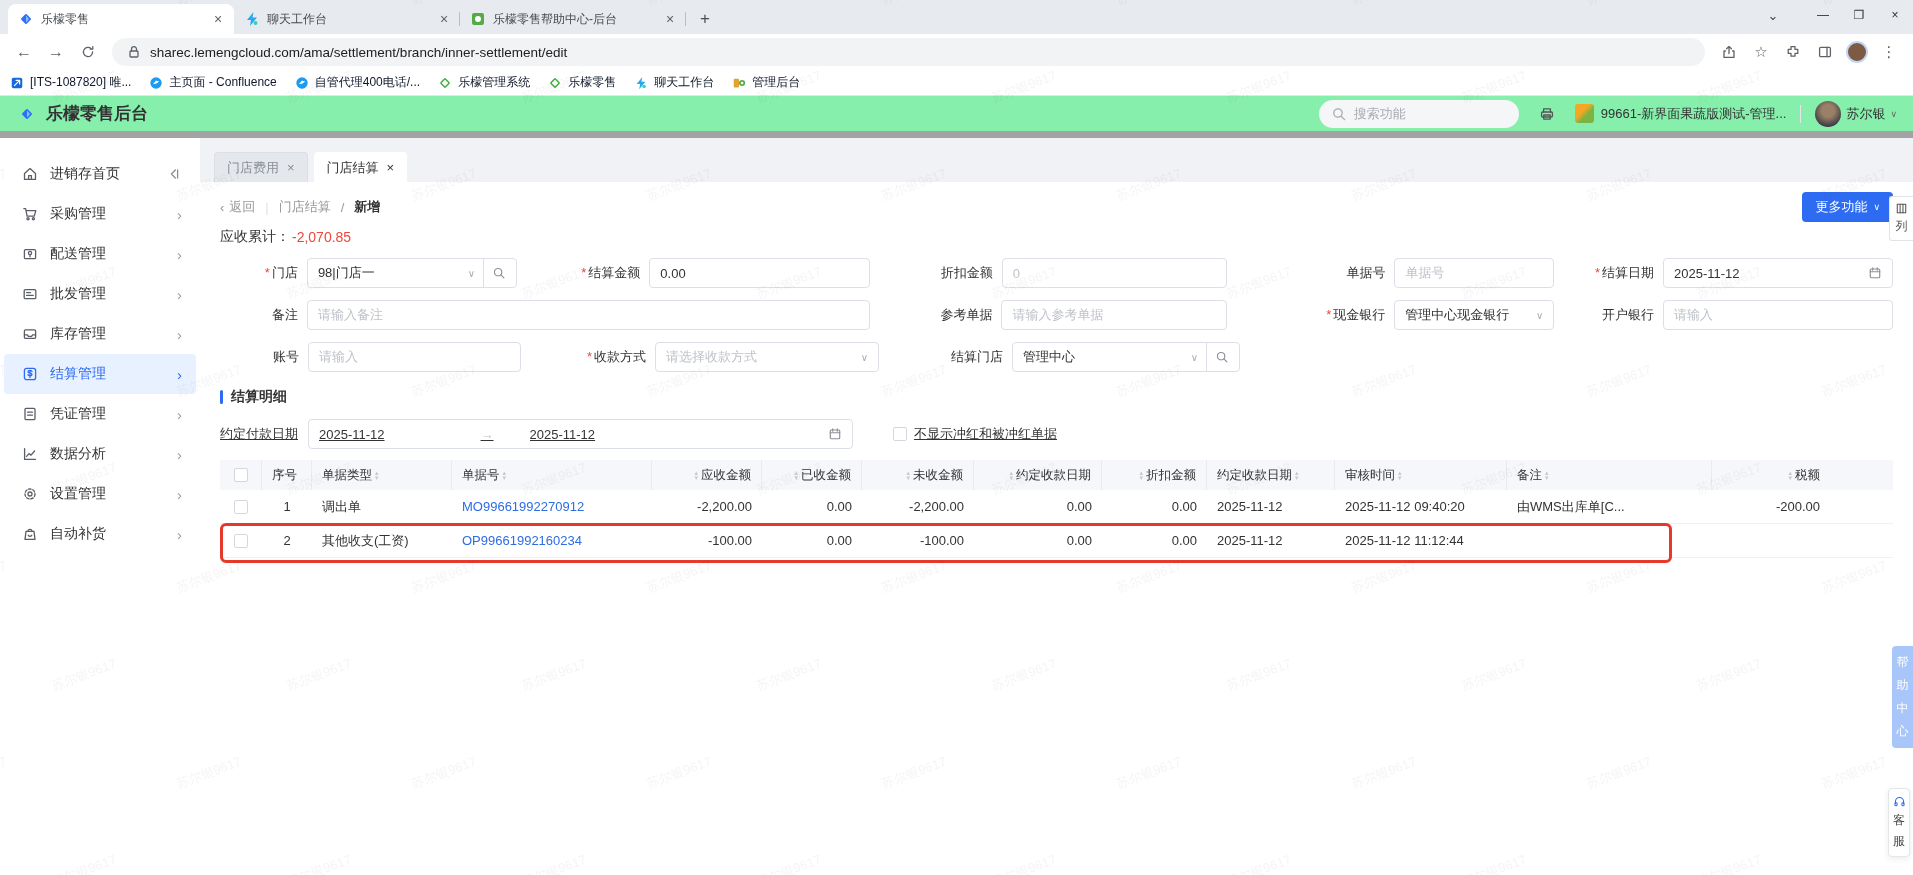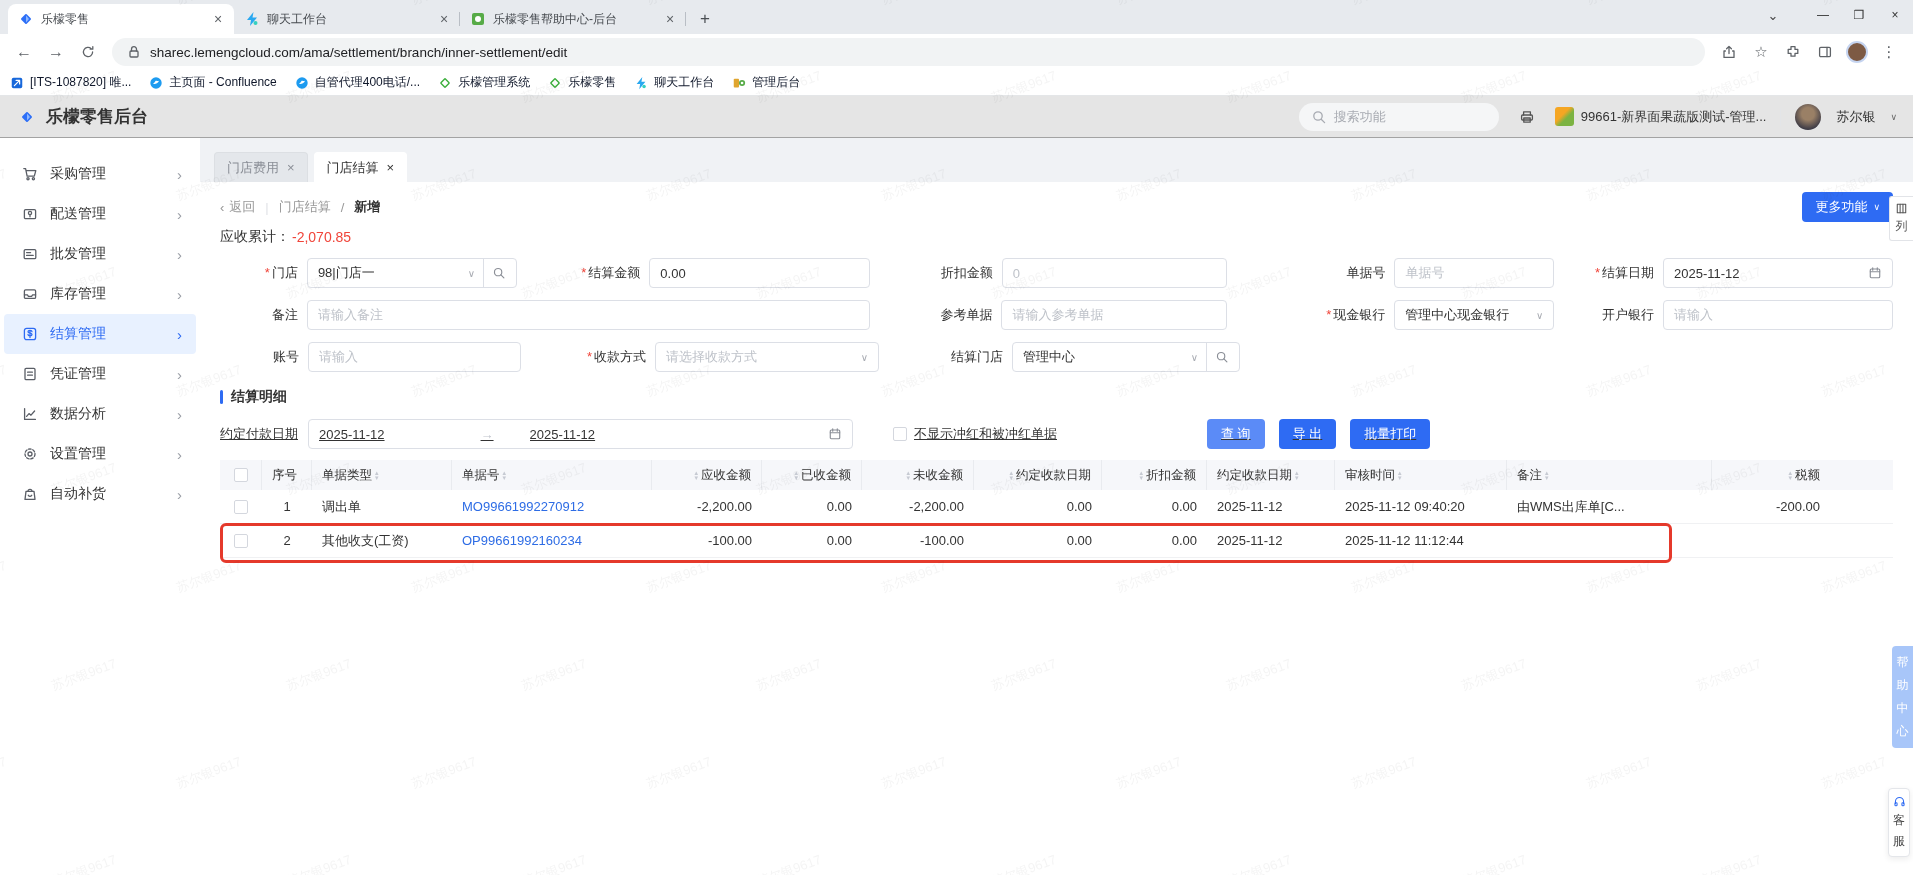--- a/index.html
+++ b/index.html
@@ -27,35 +27,35 @@
   .urlpill { flex:1; height:28px; background:#F1F3F4; border-radius:14px; display:flex; align-items:center; gap:8px; padding:0 14px; margin:0 6px; }
   .urlpill .url { color:#202124; font-size:13.5px; }
   .tb-ico { width:28px; height:28px; display:flex; align-items:center; justify-content:center; color:#5f6368; }
   .avatar-sm { width:22px; height:22px; border-radius:50%; background:#7d5a44; border:2px solid #c5d4f0; }
 
   .bookmarks { height:26px; background:#fff; border-bottom:1px solid #E4E6E8; display:flex; align-items:center; padding:0 10px; gap:18px; }
   .bm { display:flex; align-items:center; gap:6px; color:#0f172a; font-size:12px; white-space:nowrap; }
   .bm .ico svg { width:14px; height:14px; }
 
   
-  .appbar { height:42px; background:#e5e5e5; border-bottom:1px solid #a3a3a3; display:flex; align-items:center; padding:0 16px; position:relative; z-index:3; }
+  .appbar { height:42px; background:#86efac; border-bottom:7px solid #a3a3a3; display:flex; align-items:center; padding:0 16px; position:relative; z-index:3; }
   .brand { display:flex; align-items:center; gap:8px; width:184px; }
   .brand .ttl { font-size:17px; font-weight:bold; color:#333; white-space:nowrap; }
   .mainnav { display:flex; align-items:center; gap:10px; margin-left:18px; }
   .mnav { padding:6px 14px; border-radius:4px; font-size:14px; color:#333; white-space:nowrap; }
   .mnav.active { background:#E8F1FF; color:#2E6BF3; }
   .mnav .caret { font-size:9px; color:#666; margin-left:3px; }
   .appbar-right { margin-left:auto; display:flex; align-items:center; gap:14px; }
   .searchpill { width:200px; height:28px; background:#F5F6F7; border-radius:15px; display:flex; align-items:center; gap:7px; padding:0 12px; color:#A8ABB2; }
   .searchpill .ph { font-size:13px; }
   .store { display:flex; align-items:center; gap:7px; max-width:260px; }
   .store .thumb { width:19px; height:19px; border-radius:3px; background:linear-gradient(135deg,#f5a623 40%,#7cb342 60%); }
   .store .lbl { font-size:13px; color:#333; white-space:nowrap; }
   .vdiv { width:1px; height:18px; background:#E3E5E8; }
-  .user { display:flex; align-items:center; gap:15px; }
+  .user { display:flex; align-items:center; gap:5px; }
   .user .avatar { width:26px; height:26px; border-radius:50%; background:radial-gradient(circle at 50% 38%,#9a8066 30%,#3c3a45 75%); }
   .user .uname { font-size:13px; }
   .user .caret { font-size:9px; color:#666; }
 
   
   .layout { display:flex; height:757px; background:#F0F2F5; }
   .sidebar { width:200px; background:#fff; padding-top:16px; flex:0 0 auto; position:relative; z-index:2; }
   .sitem { height:40px; display:flex; align-items:center; gap:12px; padding:0 14px 0 18px; color:#333; font-size:14px; margin:0 4px; border-radius:4px; }
   .sitem .ico { color:#5a5e66; }
   .sitem .lbl { flex:1; white-space:nowrap; }
@@ -347,20 +347,34 @@
     </div>
   </div>
 </div>
 
 <div class="layout">
 
   <div class="sidebar" id="sidebar">
       <div class="sitem">
         <span class="ico">
           <svg viewBox="0 0 16 16">
+            <path d="M2.5 7.6 L8 2.6 L13.5 7.6 V13.4 H2.5 Z"></path>
+            <path d="M6.6 13.4 V9.6 H9.4 V13.4"></path>
+          </svg>
+        </span>
+        <span class="lbl">进销存首页</span>
+        <span class="ico collapse">
+          <svg viewBox="0 0 16 16">
+            <path d="M9.4 4 L5.4 8 l4 4 M11.6 4 v8"></path>
+          </svg>
+        </span>
+      </div>
+      <div class="sitem">
+        <span class="ico">
+          <svg viewBox="0 0 16 16">
             <path d="M1.8 2.6 H3.6 L5.1 10.2 H12.3 L13.8 4.6 H4"></path>
             <circle cx="6" cy="12.8" r="1.1"></circle>
             <circle cx="11.4" cy="12.8" r="1.1"></circle>
           </svg>
         </span>
         <span class="lbl">采购管理</span>
         <span class="chev">›</span>
       </div>
       <div class="sitem">
         <span class="ico">
@@ -574,25 +588,20 @@
           <span class="ico">
               <svg viewBox="0 0 16 16">
                 <rect x="2.6" y="3.4" width="10.8" height="10" rx="1.2"></rect>
                 <path d="M2.6 6.6 h10.8 M5.4 2 v2.8 M10.6 2 v2.8"></path>
               </svg>
             </span>
         </div>
         <div class="chkwrap">
           <span class="chk"></span>
           <span>不显示冲红和被冲红单据</span>
-        </div>
-        <div class="btngroup">
-          <button class="bluebtn b-query">查 询</button>
-          <button class="bluebtn b-exp">导 出</button>
-          <button class="bluebtn b-print">批量打印</button>
         </div>
       </div>
 
       <div class="tablewrap" id="tablewrap">
           <div class="trow thead">
             <div class="th cellchk">
               <span class="chk"></span>
             </div>
             <div class="th">
               <span>序号</span>

